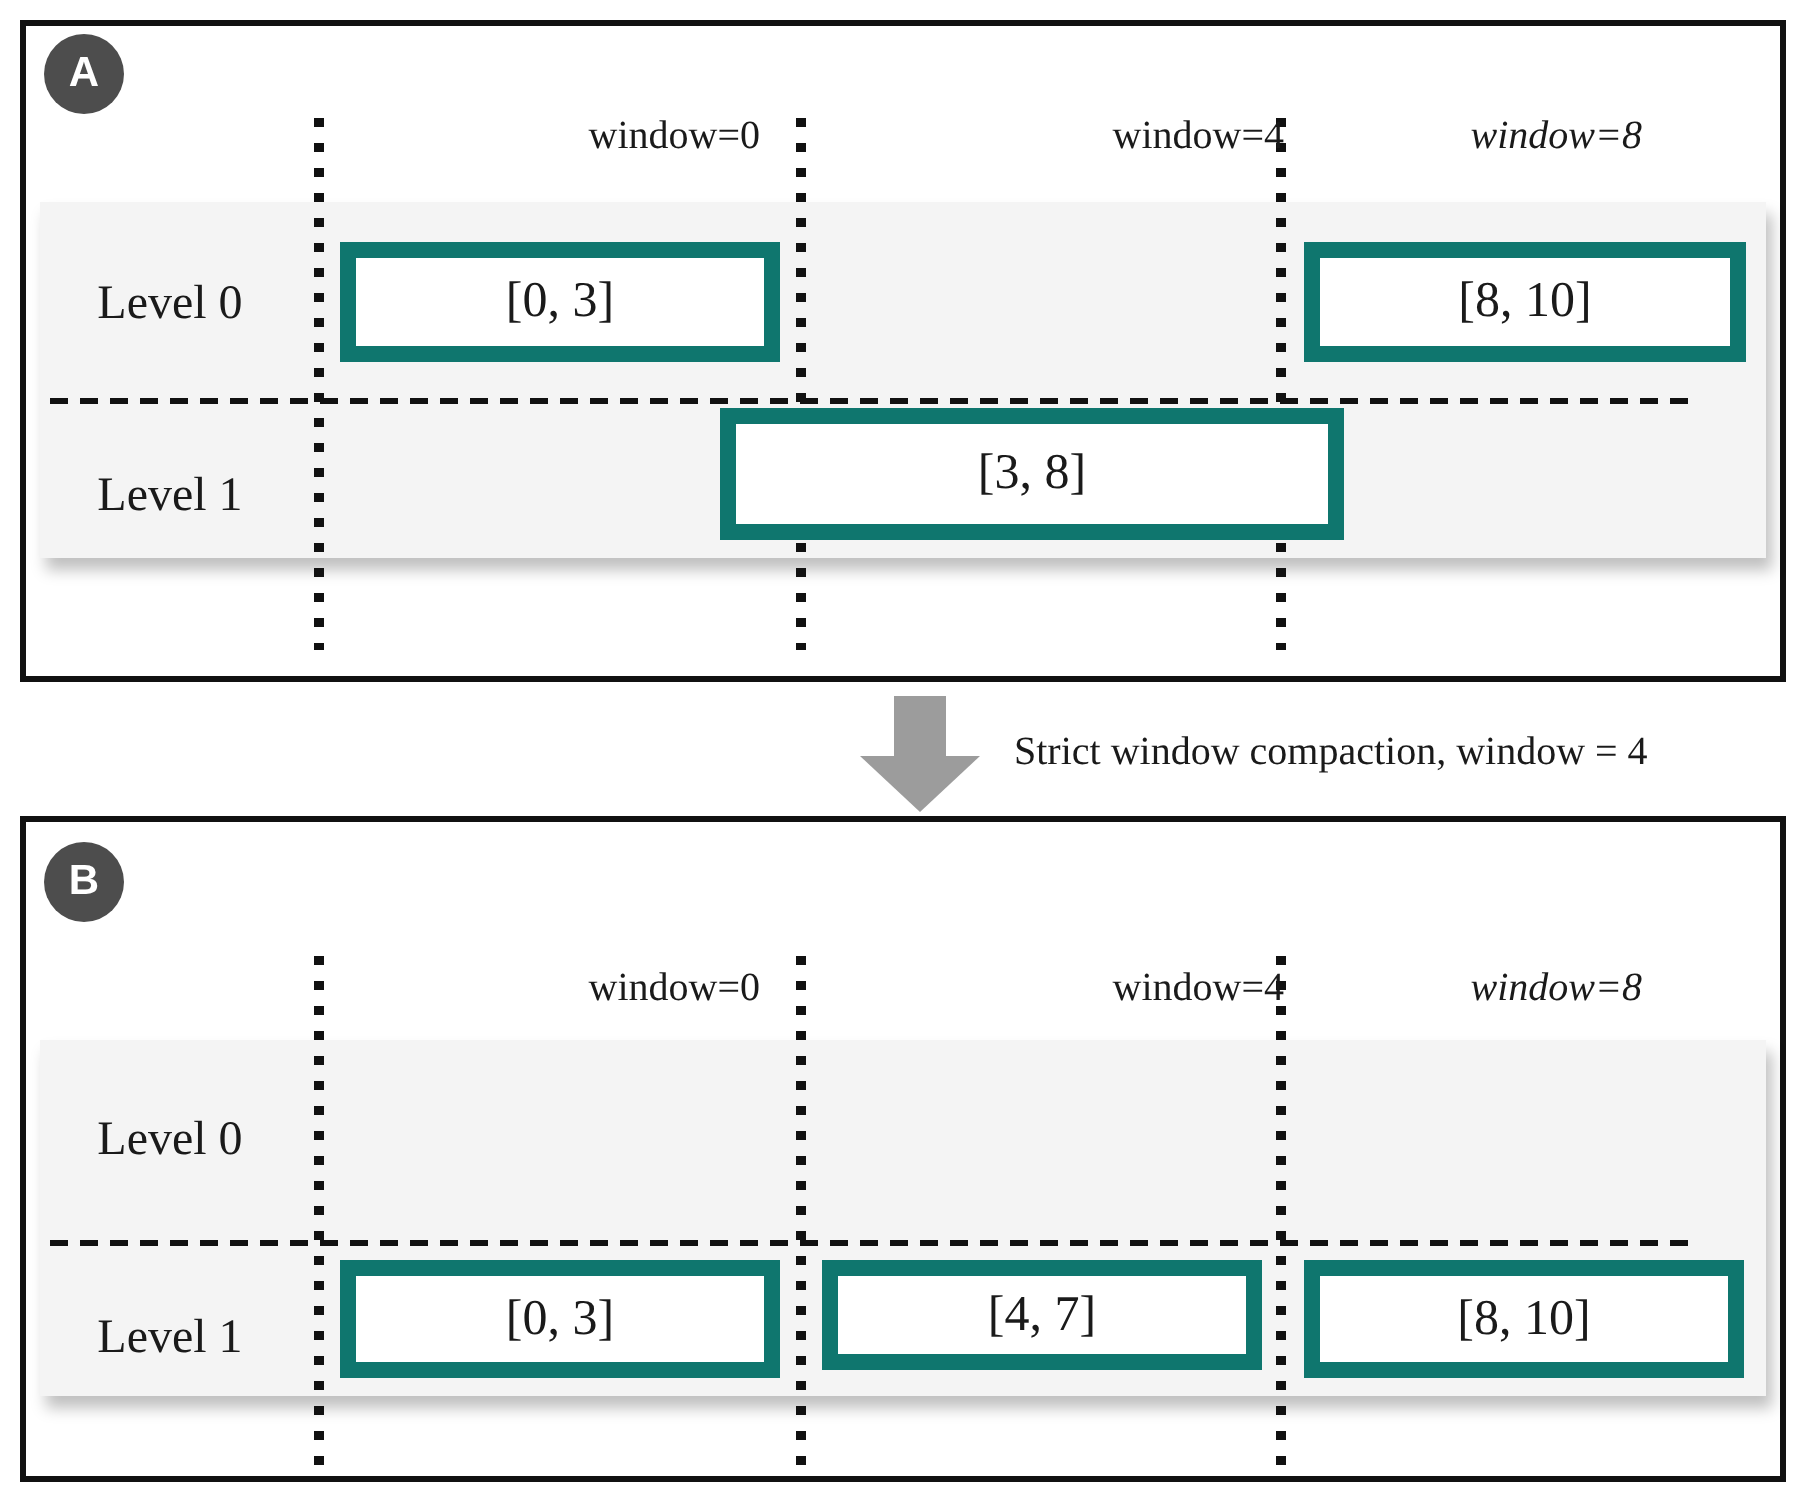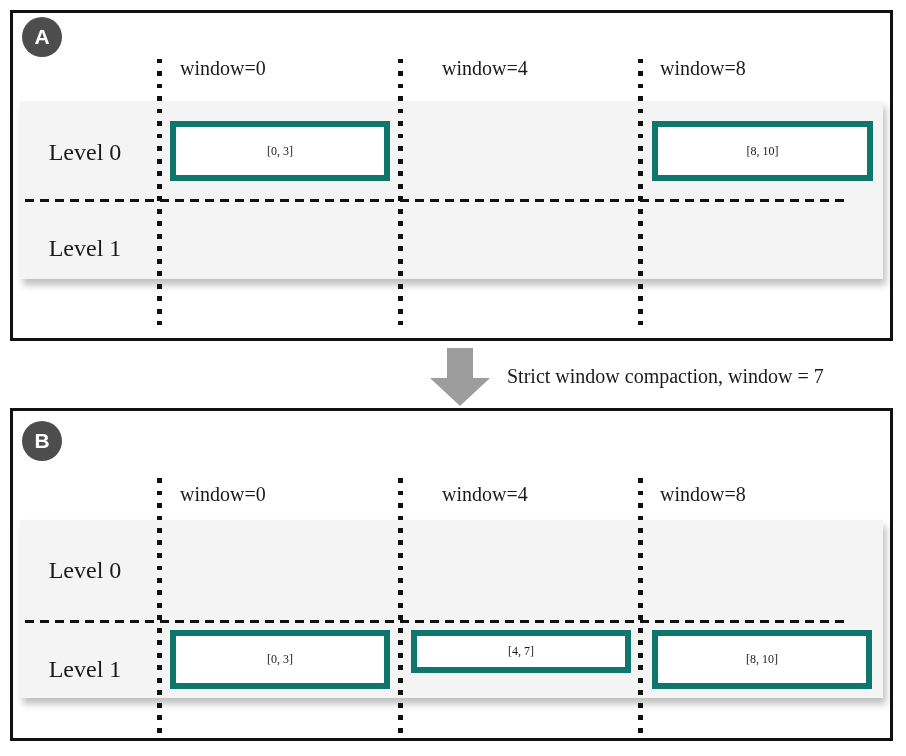--- a/index.html
+++ b/index.html
@@ -14,26 +14,26 @@
   #panel-a{top:10px;height:331px;}
   #panel-b{top:408px;height:333px;}
   .badge{
     position:absolute;left:9px;width:40px;height:40px;border-radius:50%;
     background:#4d4d4d;color:#ffffff;font-family:"Liberation Sans", sans-serif;
     font-weight:bold;font-size:21px;display:flex;align-items:center;justify-content:center;
   }
   #panel-a .badge{top:4px;}
   #panel-b .badge{top:10px;}
   .window-label{
-    position:absolute;width:200px;height:26px;text-align:left;
+    position:absolute;width:200px;height:26px;text-align:right;
     font-size:20px;line-height:26px;white-space:nowrap;
   }
   #panel-a .window-label{top:42px;}
   #panel-b .window-label{top:70px;}
-  .wl-0{left:167px;} .wl-1{left:429px;} .wl-2{left:647px;}
+  .wl-0{left:167px;} .wl-1{left:429px;} .wl-2{left:608px;font-style:italic;}
   .dotline{
     position:absolute;width:5px;
     background:repeating-linear-gradient(to bottom,#111111 0 4.5px,transparent 4.5px 12.5px);
   }
   #panel-a .dotline{top:46px;height:266px;}
   #panel-b .dotline{top:67px;height:259px;}
   .dl-0{left:144px;} .dl-1{left:385px;} .dl-2{left:625px;}
   .band{
     position:absolute;left:7px;width:863px;height:178px;background:#f4f4f4;
     box-shadow:3px 6px 7px rgba(0,0,0,0.25);
@@ -46,30 +46,30 @@
   }
   #panel-a .dashline{top:186px;}
   #panel-b .dashline{top:209px;}
   .level-label{
     position:absolute;left:17px;width:110px;height:26px;text-align:center;
     font-size:24px;line-height:26px;white-space:nowrap;
   }
   #panel-a .ll-0{top:126px;} #panel-a .ll-1{top:222px;}
   #panel-b .ll-0{top:146px;} #panel-b .ll-1{top:245px;}
   .sstable{
-    position:absolute;background:#ffffff;border:6px solid #0f766e;box-sizing:border-box;
-    display:flex;align-items:center;justify-content:center;font-size:12px;white-space:nowrap;
+    position:absolute;background:#ffffff;border:8px solid #0f766e;box-sizing:border-box;
+    display:flex;align-items:center;justify-content:center;font-size:25px;white-space:nowrap;
   }
   
   #box-a-0{left:157px;top:108px;width:220px;height:60px;}
   #box-a-1{left:639px;top:108px;width:221px;height:60px;}
   #box-a-2{left:347px;top:191px;width:312px;height:66px;}
   
   #box-b-0{left:157px;top:219px;width:220px;height:59px;}
-  #box-b-1{left:398px;top:219px;width:220px;height:43px;}
+  #box-b-1{left:398px;top:219px;width:220px;height:55px;}
   #box-b-2{left:639px;top:219px;width:220px;height:59px;}
   
   .arrow{position:absolute;left:430px;top:348px;width:60px;height:58px;}
   .arrow-shaft{position:absolute;left:17px;top:0;width:26px;height:31px;background:#9c9c9c;}
   .arrow-head{
     position:absolute;left:0;top:30px;width:0;height:0;
     border-left:30px solid transparent;border-right:30px solid transparent;
     border-top:28px solid #9c9c9c;
   }
   .caption{
@@ -92,29 +92,30 @@
 
     <div class="window-label wl-0">window=0</div>
     <div class="window-label wl-1">window=4</div>
     <div class="window-label wl-2">window=8</div>
 
     <div class="level-label ll-0">Level 0</div>
     <div class="level-label ll-1">Level 1</div>
 
     <div class="sstable" id="box-a-0">[0, 3]</div>
     <div class="sstable" id="box-a-1">[8, 10]</div>
+    <div class="sstable" id="box-a-2">[3, 8]</div>
 
     <div class="badge">A</div>
   </div>
 
   <div class="arrow">
     <div class="arrow-shaft"></div>
     <div class="arrow-head"></div>
   </div>
-  <div class="caption">Strict window compaction, window = 7</div>
+  <div class="caption">Strict window compaction, window = 4</div>
 
   <div class="panel" id="panel-b">
     <div class="band"></div>
 
     <div class="dotline dl-0"></div>
     <div class="dotline dl-1"></div>
     <div class="dotline dl-2"></div>
 
     <div class="dashline"></div>
 

